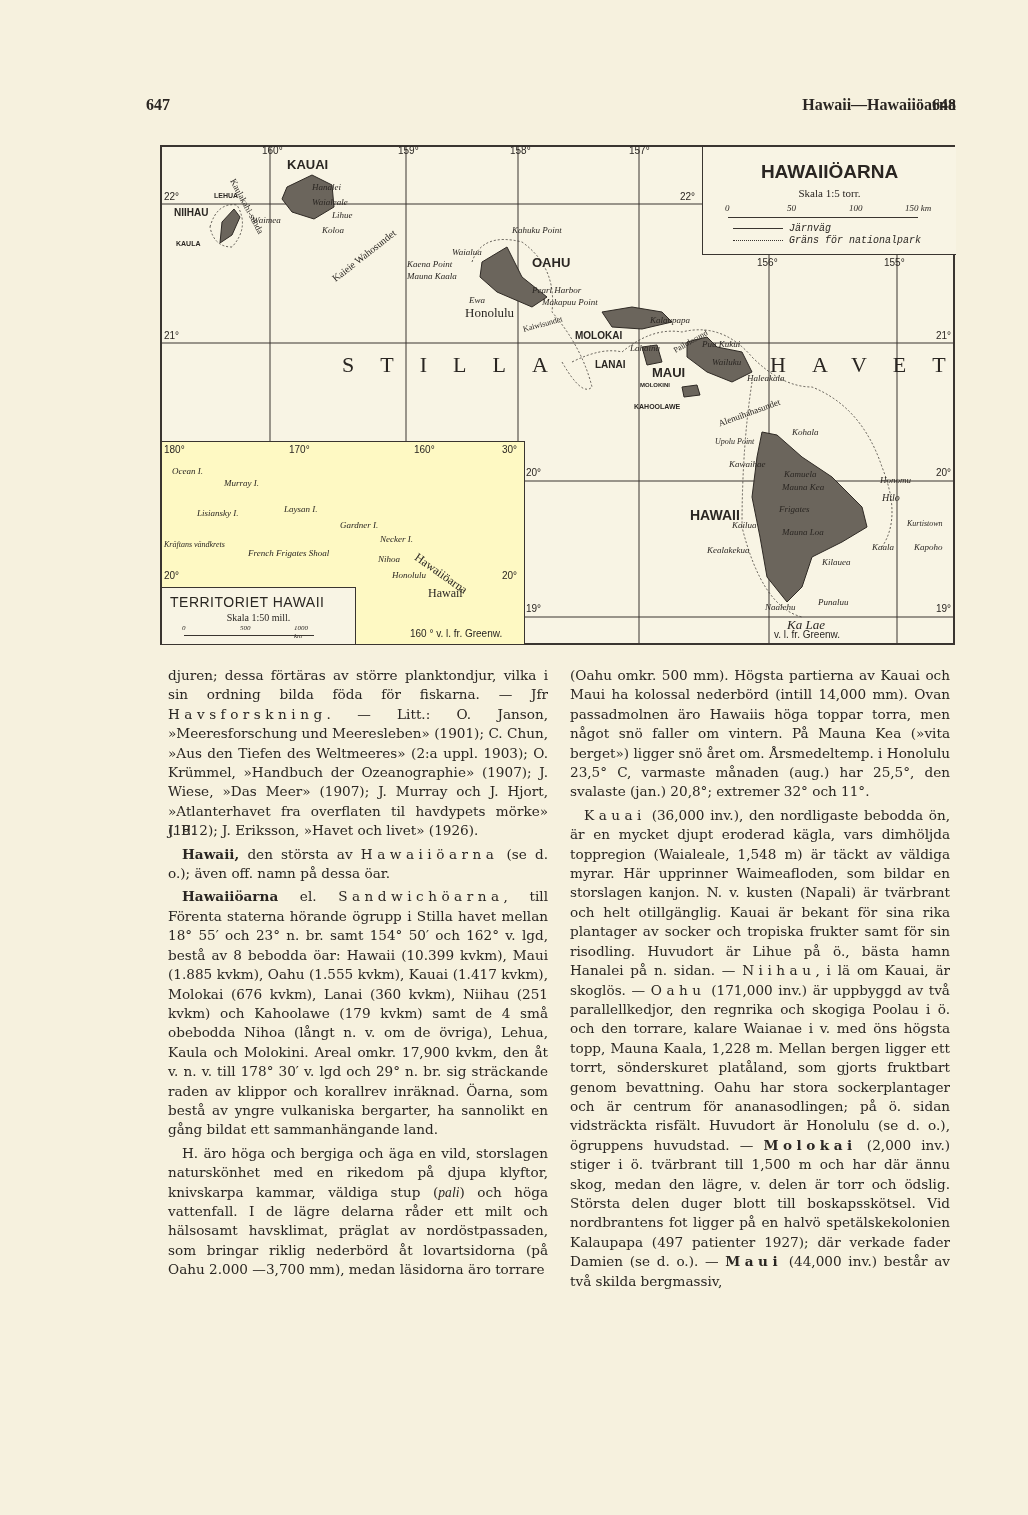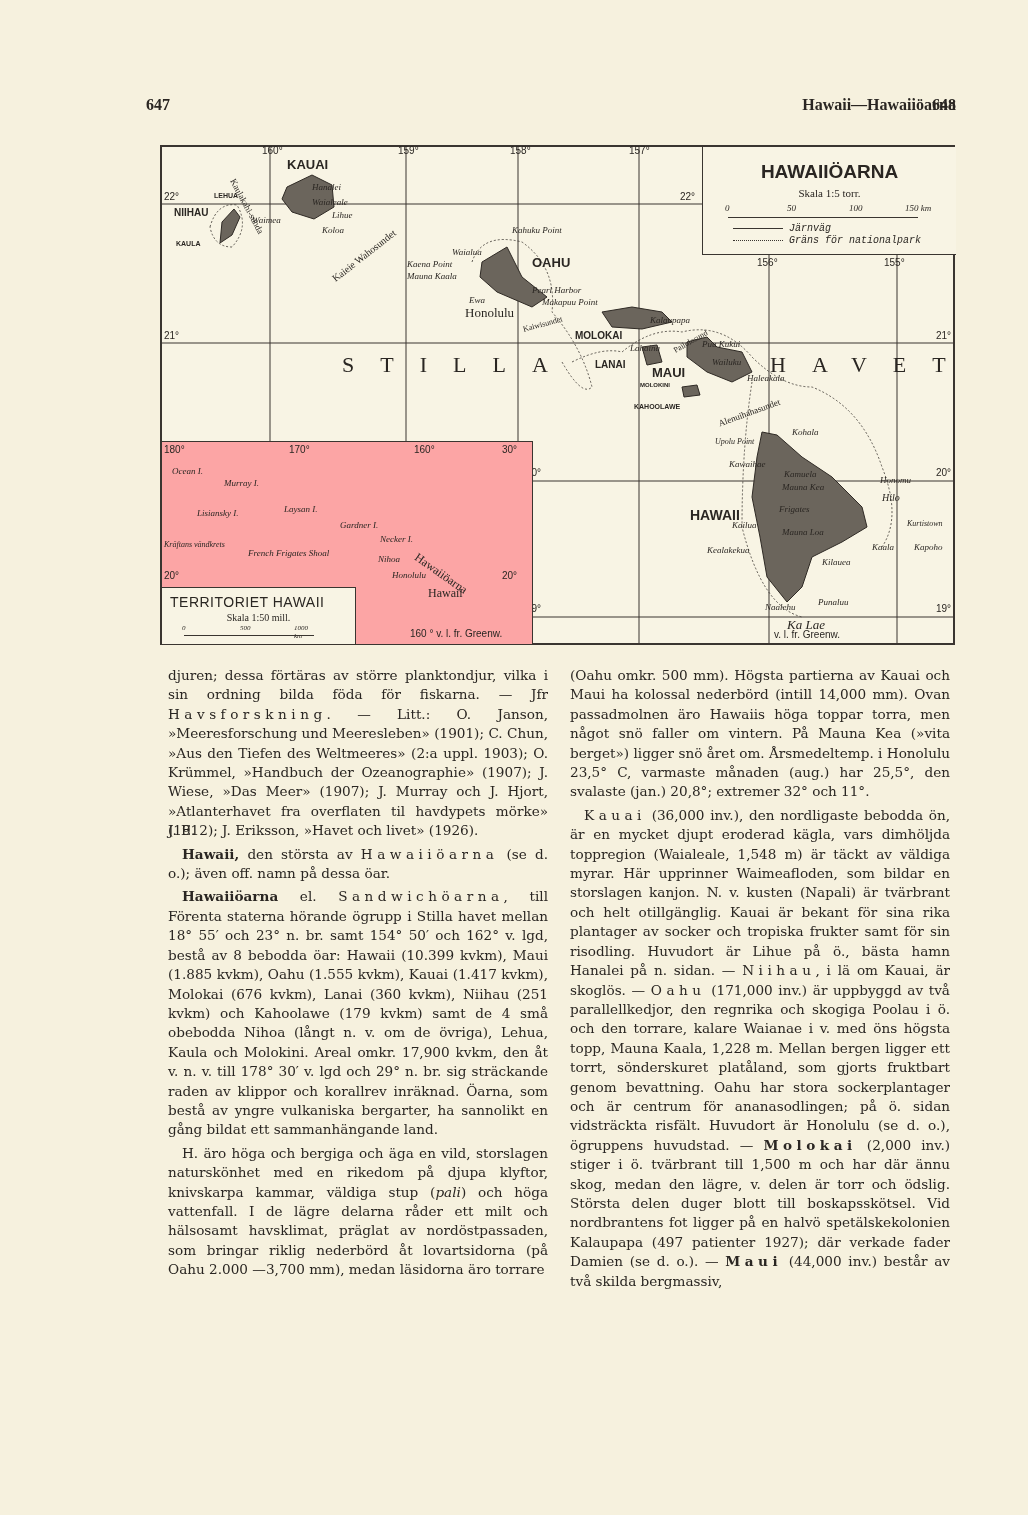--- a/index.html
+++ b/index.html
@@ -42,22 +42,21 @@
   .legend-main .scl { position: absolute; left: 0; right: 0; top: 40px; text-align: center; font-size: 11px; font-family: "Liberation Serif", serif; }
   .legend-main .ticks { position: absolute; left: 22px; top: 56px; width: 210px; font-size: 9px; font-style: italic; font-family: "Liberation Serif", serif;}
   .legend-main .ticks span { position: absolute; }
   .legend-main .bar { position: absolute; left: 25px; top: 70px; width: 190px; height: 0; border-top: 1.5px solid #3a3530; }
   .legend-main .row { position: absolute; left: 30px; font-size: 10px; font-style: italic; font-family: Liberation Mono, monospace; }
   .legend-main .row .ln { display: inline-block; width: 50px; vertical-align: middle; margin-right: 6px; }
 
   .inset {
     position: absolute; left: 0; top: 294px; width: 362px; height: 202px;
     border-top: 1.5px solid #3a3530; border-right: 1.5px solid #3a3530;
-    background: #fca5a5;
-    padding-left: 8px;
+    background: #fef9c3;
   }
   .inset-legend {
     position: absolute; left: 0; bottom: 0; width: 193px; height: 56px;
     border-top: 1.5px solid #3a3530; border-right: 1.5px solid #3a3530; background: #f8f4e4;
   }
   .inset-legend .ttl { position: absolute; left: 8px; top: 6px; font-family: "Liberation Sans", sans-serif; font-size: 14px; letter-spacing: 0.5px; }
   .inset-legend .scl { position: absolute; left: 0; right: 0; top: 24px; text-align: center; font-size: 10px; font-family: "Liberation Serif", serif;}
   .inset-legend .ticks { position: absolute; left: 20px; top: 36px; font-size: 7px; font-style: italic; font-family: "Liberation Serif", serif;}
   .inset-legend .ticks span { position: absolute; }
   .inset-legend .bar { position: absolute; left: 22px; top: 47px; width: 130px; border-top: 1px solid #3a3530; }
@@ -67,21 +66,21 @@
     position: absolute; top: 662px; width: 388px;
     font-size: 13.6px; line-height: 19.4px; text-align: justify;
     font-family: "DejaVu Serif", serif;
   }
   .col.left { left: 164px; }
   .col.right { left: 566px; }
   .col p { margin: 4px; text-indent: 0; }
   .col p.ind { text-indent: 14px; }
   .sp { letter-spacing: 4.5px; }
   .b { font-weight: bold; }
-  .i { font-style: italic; }
+  .i { font-style: italic; font-family: Liberation Serif, serif; }
   .sig { display: block; text-align: left; margin-top: -19.4px; }
 </style>
 </head>
 <body>
 
 <div class="header">
   <span class="pl">647</span>
   <span class="pc">Hawaii—Hawaiiöarna</span>
   <span class="pr">648</span>
 </div>

